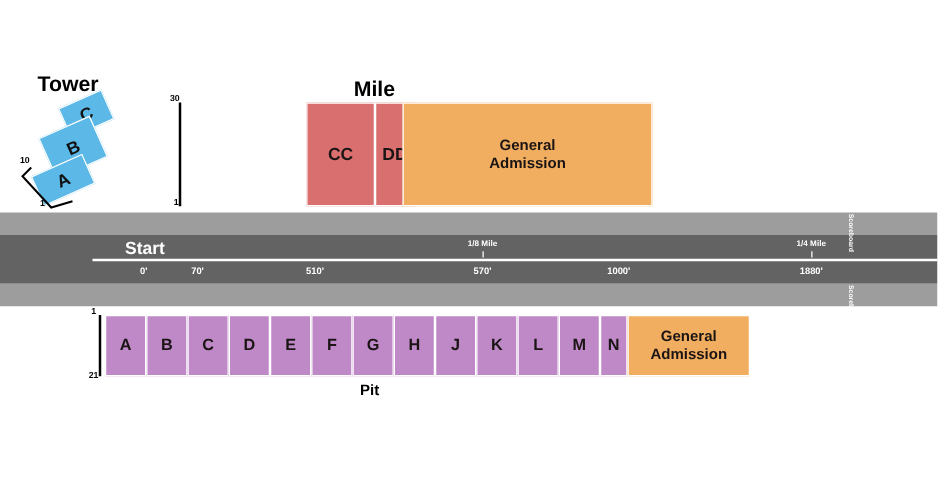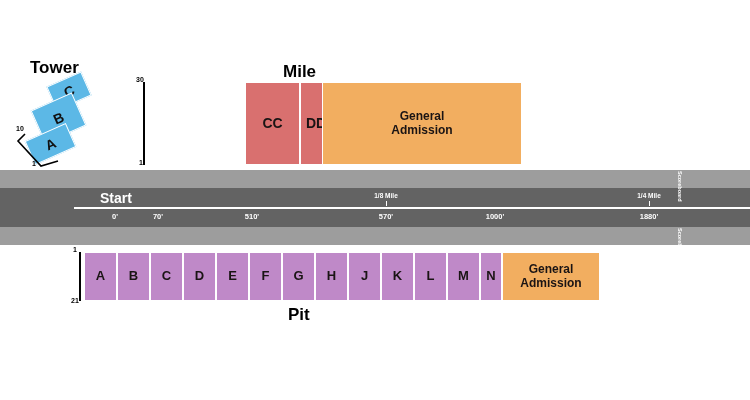--- a/index.html
+++ b/index.html
@@ -162,21 +162,21 @@
     writing-mode: vertical-rl;
     text-orientation: mixed;
     letter-spacing: 0px;
   }
   #edge-vlabel-top    { left: 677px; top: 171px; }
   #edge-vlabel-bottom { left: 677px; top: 228px; }
 
   
   #pit-title {
     left: 288px; top: 305px;
-    font-size: 17px;
+    font-size: 12px;
   }
   .pit-block {
     background: #bf89c8;
     font-size: 13px;
   }
 </style>
 </head>
 <body>
 
 <div id="map">

